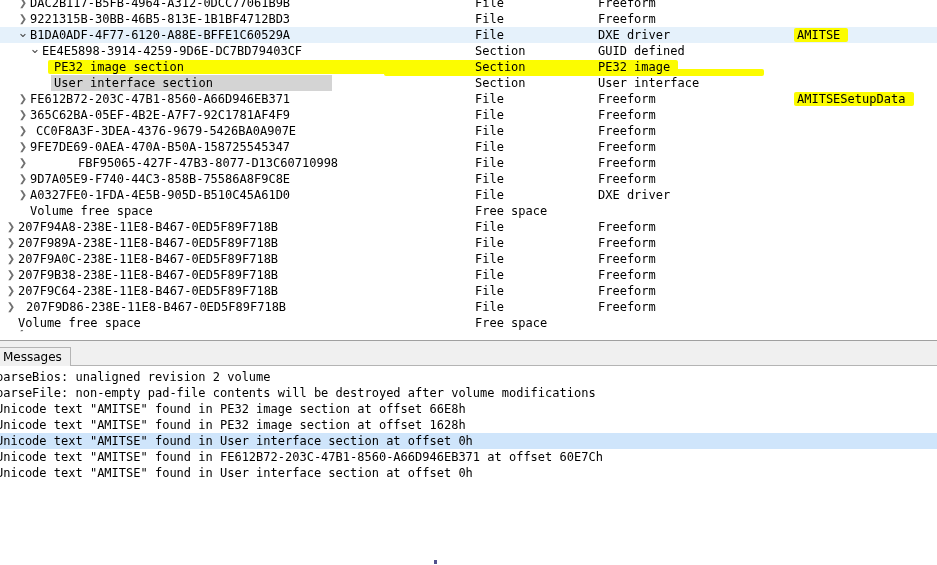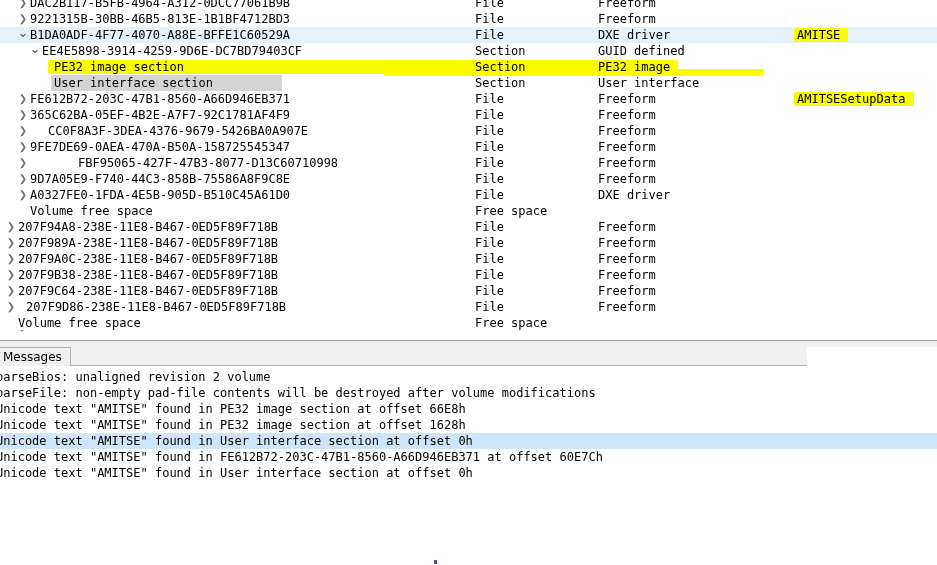--- a/index.html
+++ b/index.html
@@ -144,21 +144,21 @@
     top: 347px;
     width: 937px;
     height: 218px;
     background: #ffffff;
     overflow: hidden;
   }
   #msg-tabstrip {
     position: absolute;
     left: 0;
     top: 0;
-    width: 807px;
+    width: 937px;
     height: 19px;
     background: #f0f0f0;
     overflow: hidden;
   }
   #msg-tabstrip .tabline {
     position: absolute;
     left: 0;
     bottom: 0;
     width: 937px;
     height: 1px;
@@ -221,61 +221,61 @@
         <span class="csub">Freeform</span>
       </div>
       <div class="trow">
         <span class="chev" style="left: 17px;">❯</span>
         <span class="cname" style="left: 30px;">9221315B-30BB-46B5-813E-1B1BF4712BD3</span>
         <span class="ctype">File</span>
         <span class="csub">Freeform</span>
       </div>
       <div class="trow sel">
         <span class="chev open" style="left: 17px; font-size: 13px; line-height: 12px;">⌄</span>
-        <span class="cname" style="left: 30px;">B1DA0ADF-4F77-4070-A88E-BFFE1C60529A</span>
+        <span class="cname" style="left: 30px;">B1DA0ADF-4F77-6120-A88E-BFFE1C60529A</span>
         <span class="ctype">File</span>
         <span class="csub">DXE driver</span>
         <div class="marker" style="left: 794px; top: 1px; width: 53.8px; height: 14px;"></div>
         <span class="ctext">AMITSE</span>
       </div>
       <div class="trow">
         <span class="chev open" style="left: 29px; font-size: 13px; line-height: 12px;">⌄</span>
         <span class="cname" style="left: 42px;">EE4E5898-3914-4259-9D6E-DC7BD79403CF</span>
         <span class="ctype">Section</span>
         <span class="csub">GUID defined</span>
       </div>
       <div class="trow">
         <div class="marker" style="left: 48px; top: 1px; width: 630px; height: 14px;"></div>
         <div class="marker" style="left: 384px; top: 10px; width: 380px; height: 7px;"></div>
         <span class="cname" style="left: 54px;">PE32 image section</span>
         <span class="ctype">Section</span>
         <span class="csub">PE32 image</span>
       </div>
       <div class="trow">
-        <span class="cname" style="left: 54px;"><span class="hl-gray" style="padding-right: 69px;">User interface section</span></span>
+        <span class="cname" style="left: 54px;"><span class="hl-gray" style="padding-right: 119px;">User interface section</span></span>
         <span class="ctype">Section</span>
         <span class="csub">User interface</span>
       </div>
       <div class="trow">
         <span class="chev" style="left: 17px;">❯</span>
         <span class="cname" style="left: 30px;">FE612B72-203C-47B1-8560-A66D946EB371</span>
         <span class="ctype">File</span>
         <span class="csub">Freeform</span>
         <div class="marker" style="left: 794px; top: 1px; width: 119.5px; height: 14px;"></div>
         <span class="ctext">AMITSESetupData</span>
       </div>
       <div class="trow">
         <span class="chev" style="left: 17px;">❯</span>
         <span class="cname" style="left: 30px;">365C62BA-05EF-4B2E-A7F7-92C1781AF4F9</span>
         <span class="ctype">File</span>
         <span class="csub">Freeform</span>
       </div>
       <div class="trow">
         <span class="chev" style="left: 17px;">❯</span>
-        <span class="cname" style="left: 48px;">CC0F8A3F-3DEA-4376-9679-5426BA0A907E</span>
+        <span class="cname" style="left: 36px;">CC0F8A3F-3DEA-4376-9679-5426BA0A907E</span>
         <span class="ctype">File</span>
         <span class="csub">Freeform</span>
       </div>
       <div class="trow">
         <span class="chev" style="left: 17px;">❯</span>
         <span class="cname" style="left: 30px;">9FE7DE69-0AEA-470A-B50A-158725545347</span>
         <span class="ctype">File</span>
         <span class="csub">Freeform</span>
       </div>
       <div class="trow">

